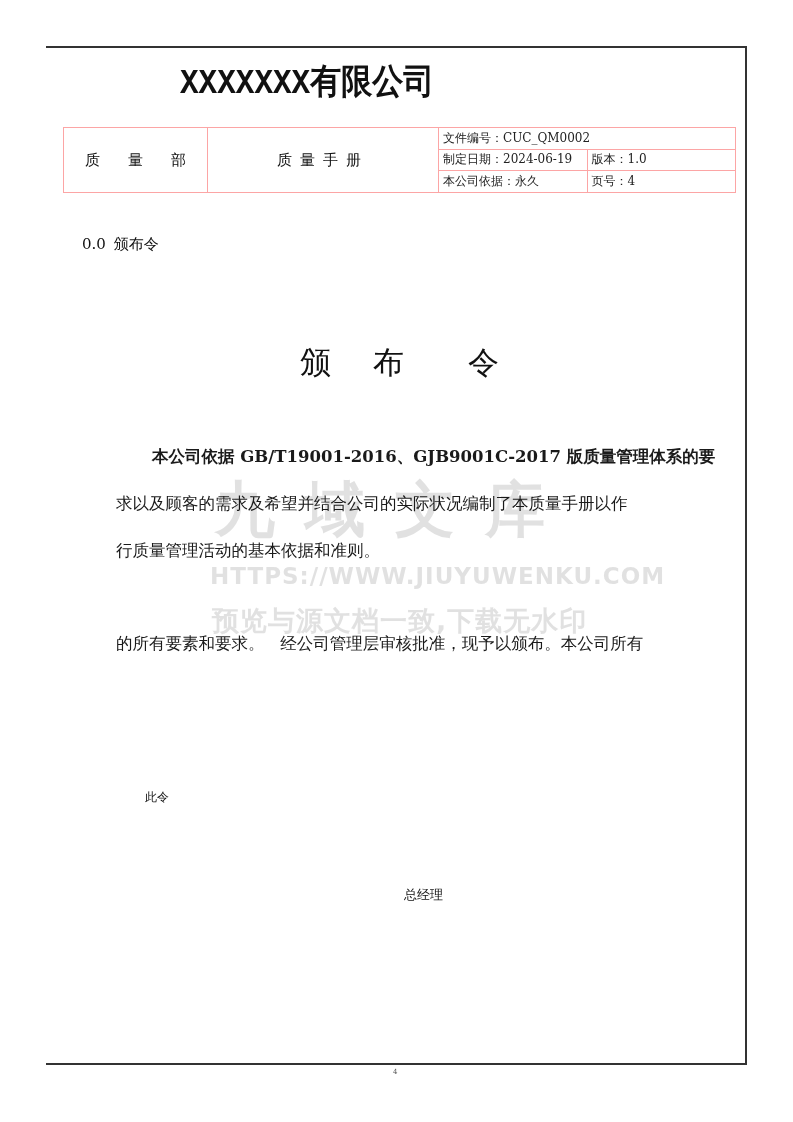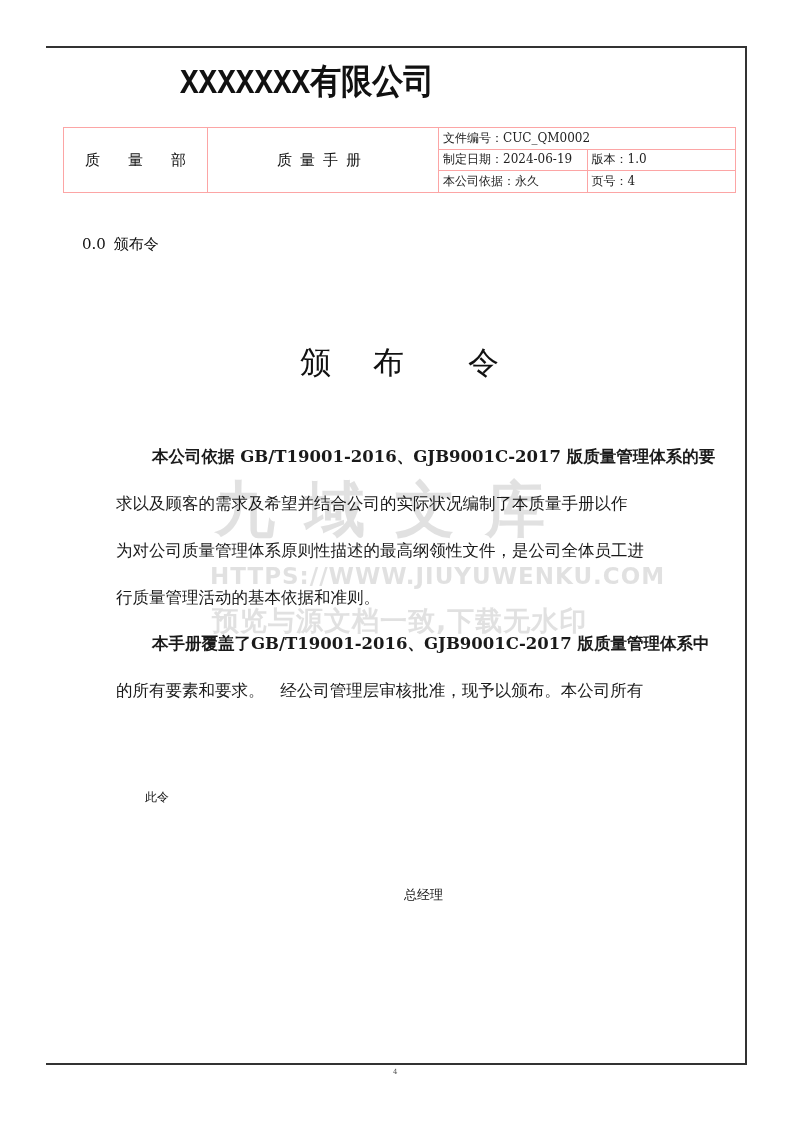--- a/index.html
+++ b/index.html
@@ -85,25 +85,23 @@
   <span class="g1">颁</span><span class="g2">布</span><span>令</span>
 </div>
 
 <div class="wm wm-brand">九域文库</div>
 <div class="wm wm-url">HTTPS://WWW.JIUYUWENKU.COM</div>
 <div class="wm wm-note">预览与源文档一致,下载无水印</div>
 
 <p class="para p1">
   <span class="ln indent">本公司依据 GB/T19001-2016、GJB9001C-2017 版质量管理体系的要</span>
   <span class="ln">求以及顾客的需求及希望并结合公司的实际状况编制了本质量手册以作</span>
-  <span class="ln">为对公司质量管理体系原则性描述的最高纲领性文件，是公司全体员工进</span>
   <span class="ln">行质量管理活动的基本依据和准则。</span>
 </p>
 
 <p class="para p2">
-  <span class="ln indent">本手册覆盖了GB/T19001-2016、GJB9001C-2017 版质量管理体系中</span>
   <span class="ln" style="white-space: pre;">的所有要素和要求。   经公司管理层审核批准，现予以颁布。本公司所有</span>
 </p>
 
 <div class="cilin">此令</div>
 <div class="sig">总经理</div>
 
 <div class="pgnum">4</div>
 
 </body></html>

